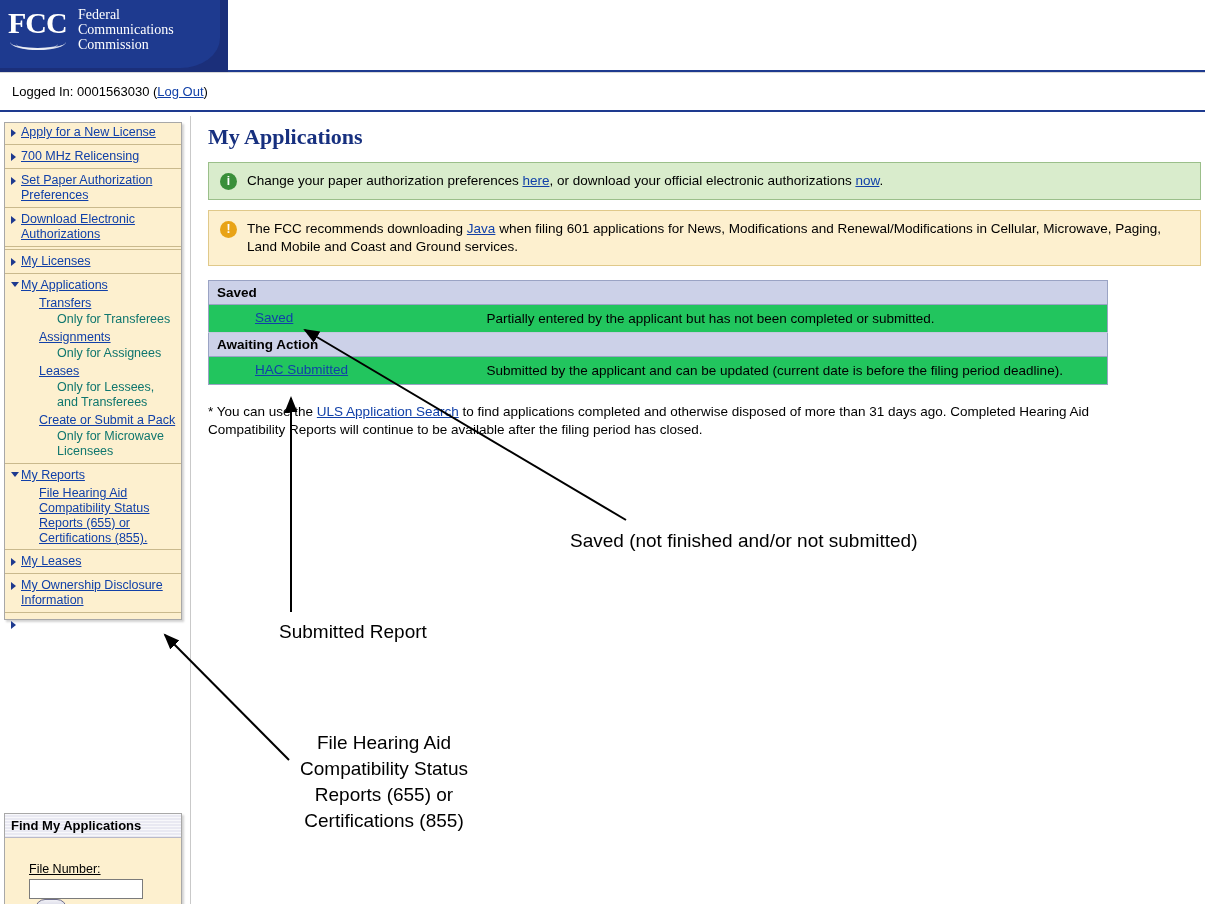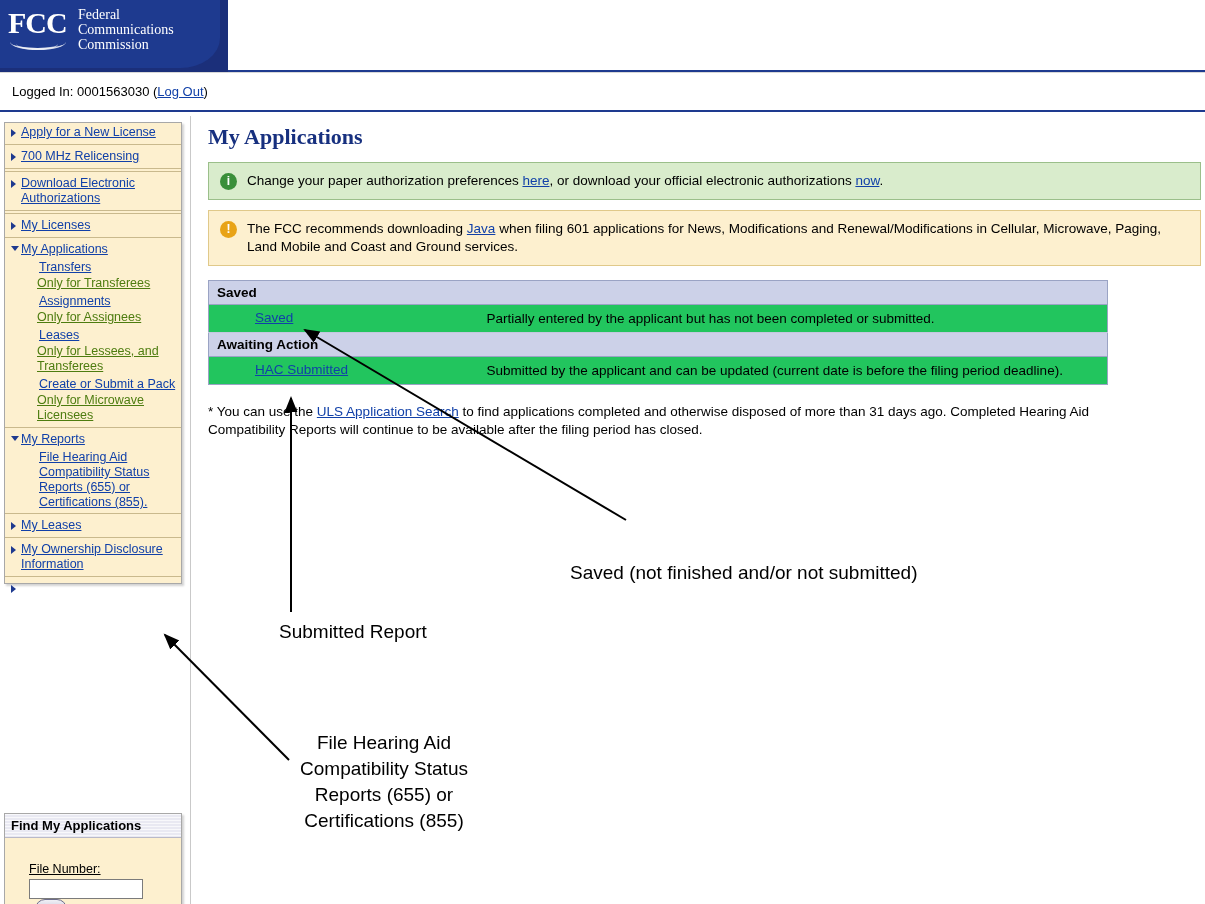--- a/index.html
+++ b/index.html
@@ -174,25 +174,24 @@
     border-right: 4px solid transparent;
   }
   .side-sep { height: 1px; background: #c9b98d; margin: 2px 0; }
   .subitem {
     padding: 1px 4px 1px 34px;
     font-size: 12.5px;
     line-height: 15px;
   }
   .subitem a { color: #1140a8; text-decoration: underline; }
   .subnote {
-    padding: 0 4px 2px 32px;
+    padding: 0 4px 2px 52px;
     font-size: 12.5px;
     line-height: 15px;
-    color: #4d7c0f;
-    text-decoration: underline;
+    color: #0f766e;
   }
   #find-box {
     position: absolute;
     left: 4px; top: 813px;
     width: 178px;
     border: 1px solid #a8a8a8;
     background: #fdf0cf;
     box-shadow: 2px 2px 2px rgba(0,0,0,.18);
   }
   #find-title {
@@ -337,21 +336,21 @@
     width: 1205px; height: 904px;
     pointer-events: none;
   }
   .anno-text {
     position: absolute;
     font-family: "Liberation Sans", sans-serif;
     font-size: 19px;
     color: #000000;
     line-height: 26px;
   }
-  #anno-saved { left: 570px; top: 560px; }
+  #anno-saved { left: 570px; top: 528px; }
   #anno-submitted { left: 279px; top: 619px; }
   #anno-file-hac { left: 276px; top: 730px; text-align: center; width: 216px; }
 </style>
 </head>
 <body>
 
 <div id="header">
   <div id="header-blue">
     <div id="header-blue-inner"></div>
     <div id="fcc-logo">FCC</div>
@@ -380,20 +379,24 @@
       <a href="#">Apply for a New License</a>
     </div>
     <div class="side-sep"></div>
 
     <div class="side-item level1">
       <span class="arrow-r"></span>
       <a href="#">700 MHz Relicensing</a>
     </div>
     <div class="side-sep"></div>
 
+    <div class="side-item level1">
+      <span class="arrow-r"></span>
+      <a href="#">Set Paper Authorization Preferences</a>
+    </div>
     <div class="side-sep"></div>
 
     <div class="side-item level1">
       <span class="arrow-r"></span>
       <a href="#">Download Electronic Authorizations</a>
     </div>
     <div class="side-sep"></div>
 
     <div class="side-sep"></div>
 

